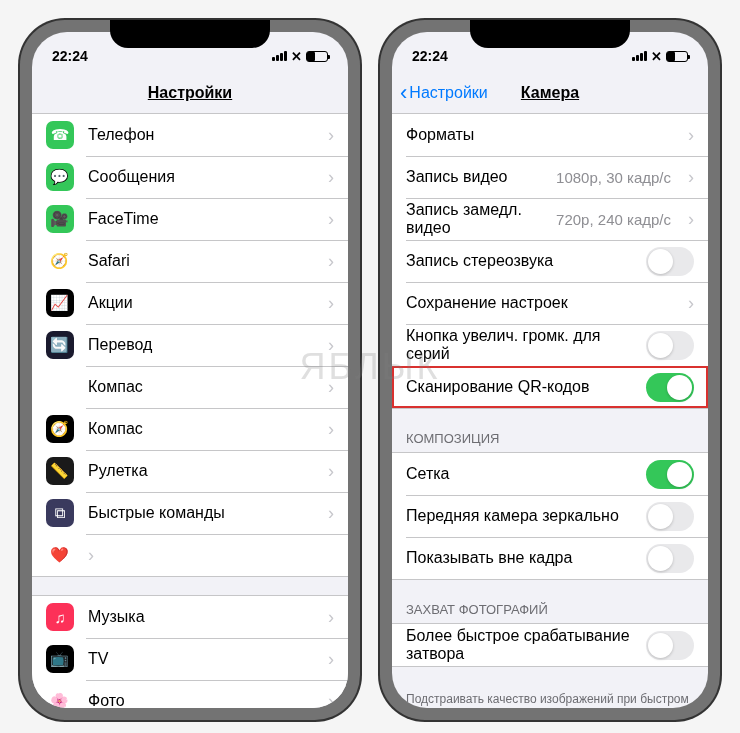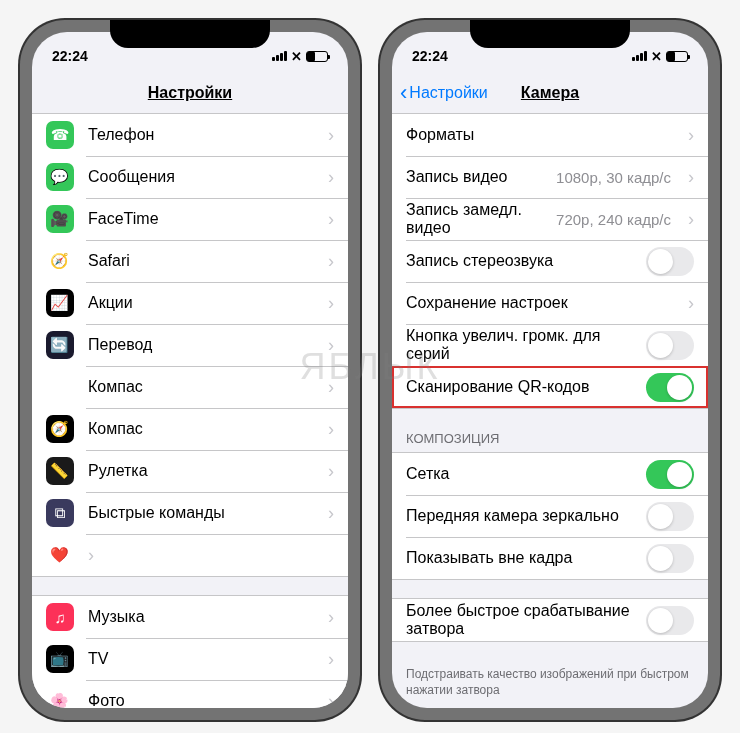--- a/index.html
+++ b/index.html
@@ -347,20 +347,21 @@
               <div class="toggle-knob"></div>
             </div>
           </div>
           <div class="row">
             <span class="row-label">Показывать вне кадра</span>
             <div class="toggle">
               <div class="toggle-knob"></div>
             </div>
           </div>
         </div>
+      <div class="section-header">ЗАХВАТ ФОТОГРАФИЙ</div>
       <div class="list-group" id="right-g3">
           <div class="row">
             <span class="row-label">Более быстрое срабатывание затвора</span>
             <div class="toggle">
               <div class="toggle-knob"></div>
             </div>
           </div>
         </div>
       <div class="section-footer">Подстраивать качество изображений при быстром нажатии затвора</div>
 

